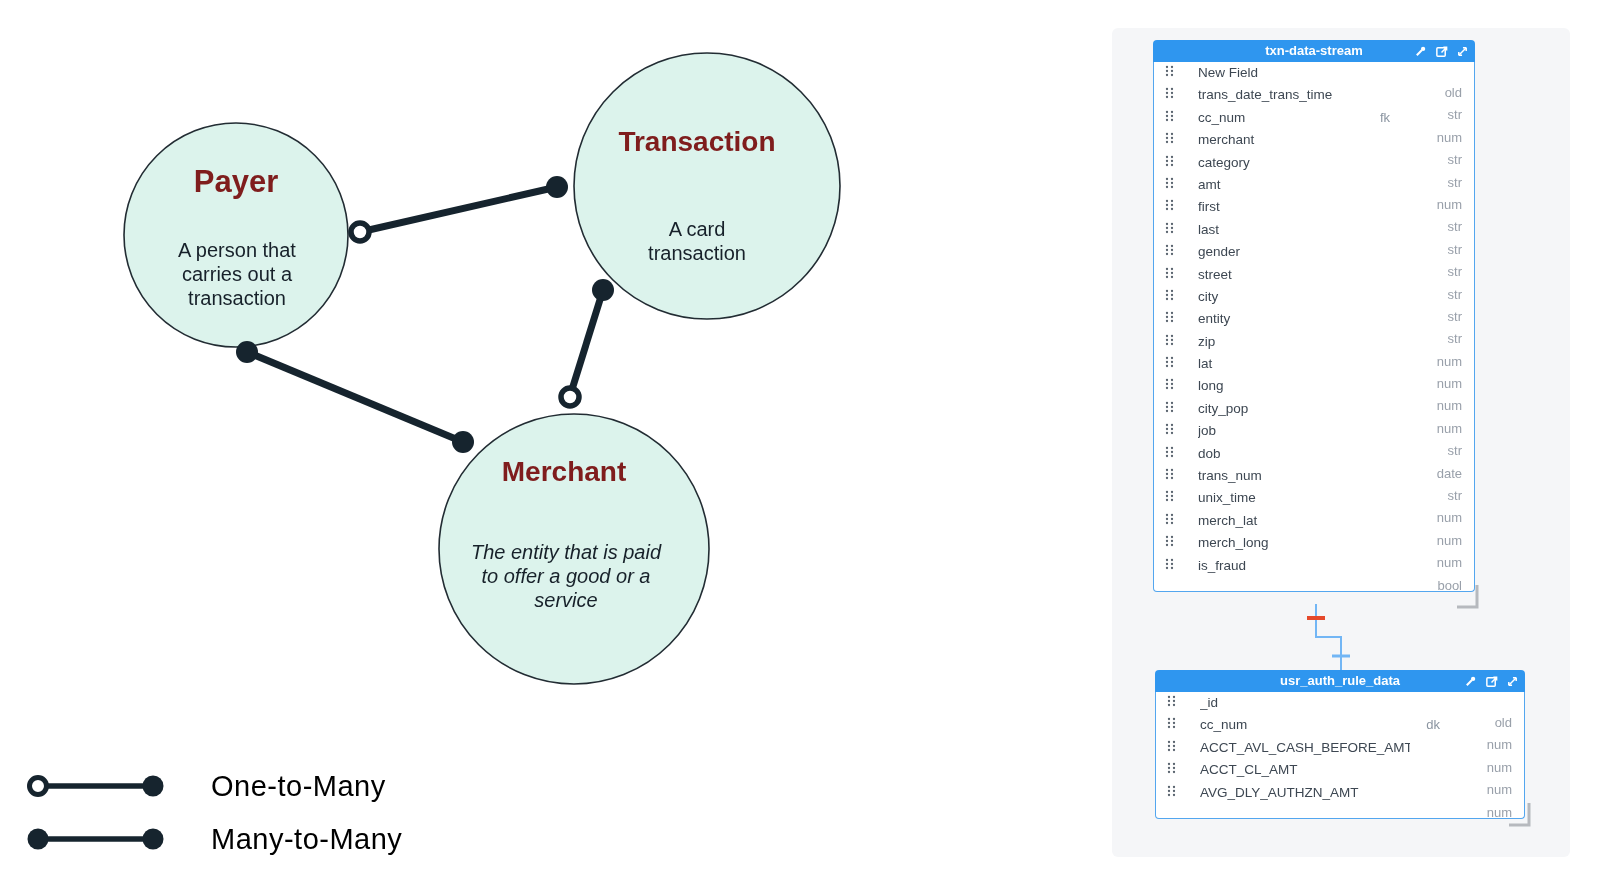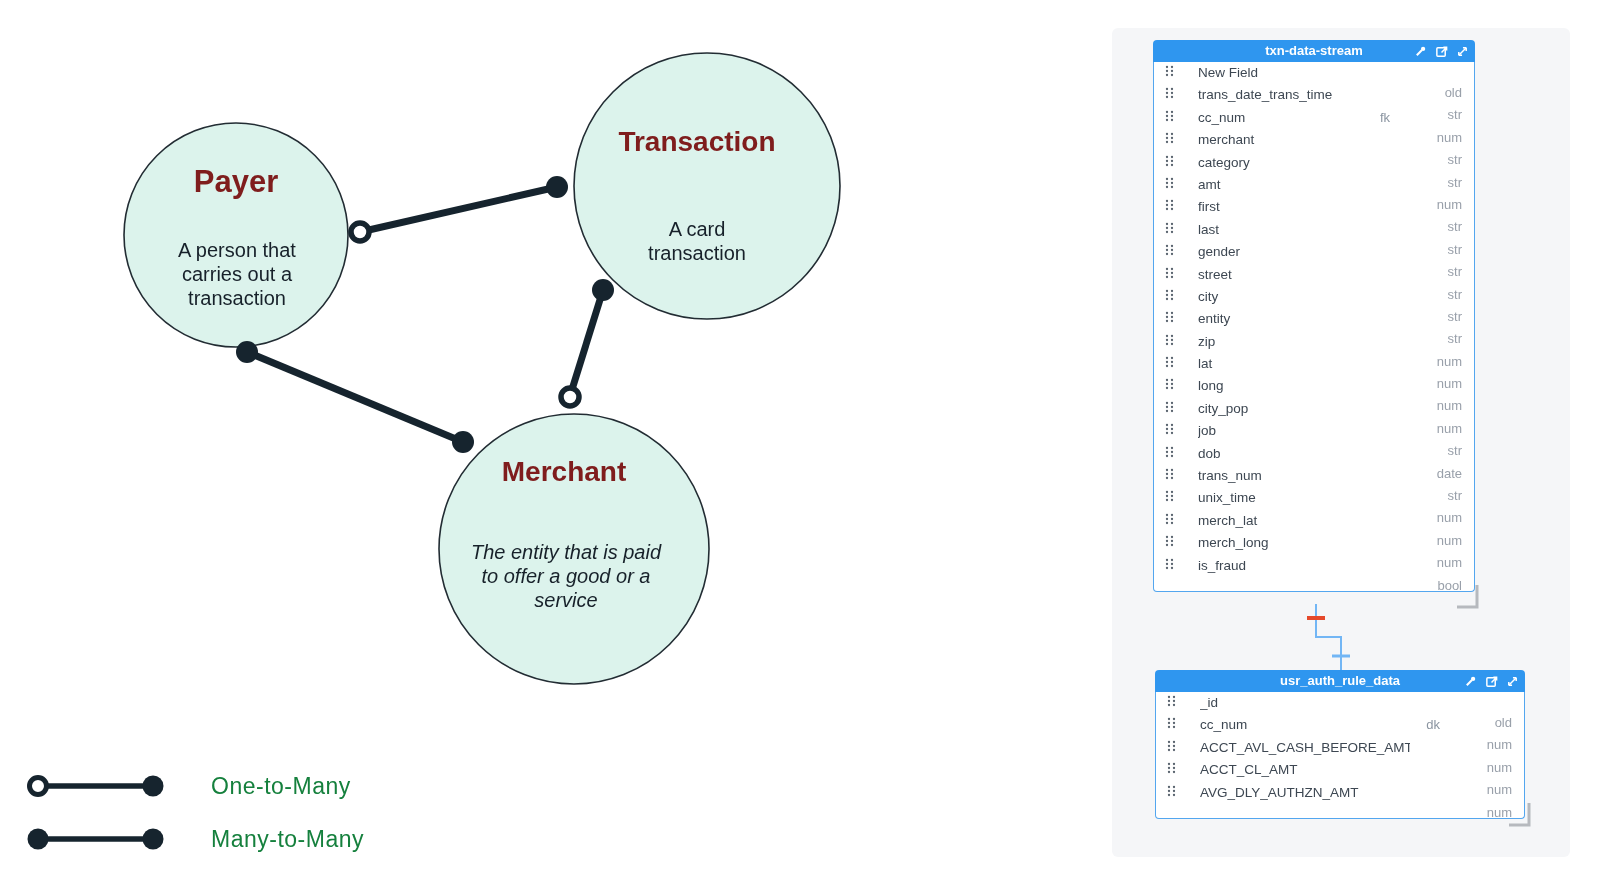--- a/index.html
+++ b/index.html
@@ -2,21 +2,21 @@
 <html><head>
 <meta charset="utf-8">
 <style>
   * { margin:0; padding:0; box-sizing:border-box; }
   html,body { width:1600px; height:890px; background:#ffffff; font-family:"Liberation Sans", sans-serif; }
   #stage { position:relative; width:1600px; height:890px; overflow:hidden; }
 
   
   .ent-title { position:absolute; transform:translate(-50%,-50%); font-weight:bold; color:#7f1d1d; text-align:left; white-space:nowrap; z-index:3; }
   .ent-desc  { position:absolute; transform:translate(-50%,-50%); color:#17212a; text-align:center; font-size:20px; line-height:24px; z-index:3; }
-  .legend-label { position:absolute; transform:translate(0,-50%); font-size:23px; color:#15803d; letter-spacing:0.5px; z-index:3; }
+  .legend-label { position:absolute; transform:translate(0,-50%); font-size:29px; color:#000000; letter-spacing:0.5px; z-index:3; }
 
   #svg-layer { position:absolute; left:0; top:0; z-index:1; }
 
   
   #model-canvas { position:absolute; left:1112px; top:28px; width:458px; height:829px; background:#f5f6f8; border-radius:6px; z-index:0; }
 
   .erd-table { position:absolute; z-index:2; border-radius:1px; box-shadow:0 0 0 0 transparent; }
   .erd-header { position:relative; height:22px; line-height:22px; background:#2f96ef; color:#ffffff; font-size:13px; font-weight:bold; text-align:center; border-radius:4px 4px 0 0; }
   .erd-icons { position:absolute; right:6px; top:0; height:22px; display:flex; align-items:center; gap:8px; }
   .erd-icons span { display:flex; align-items:center; }

